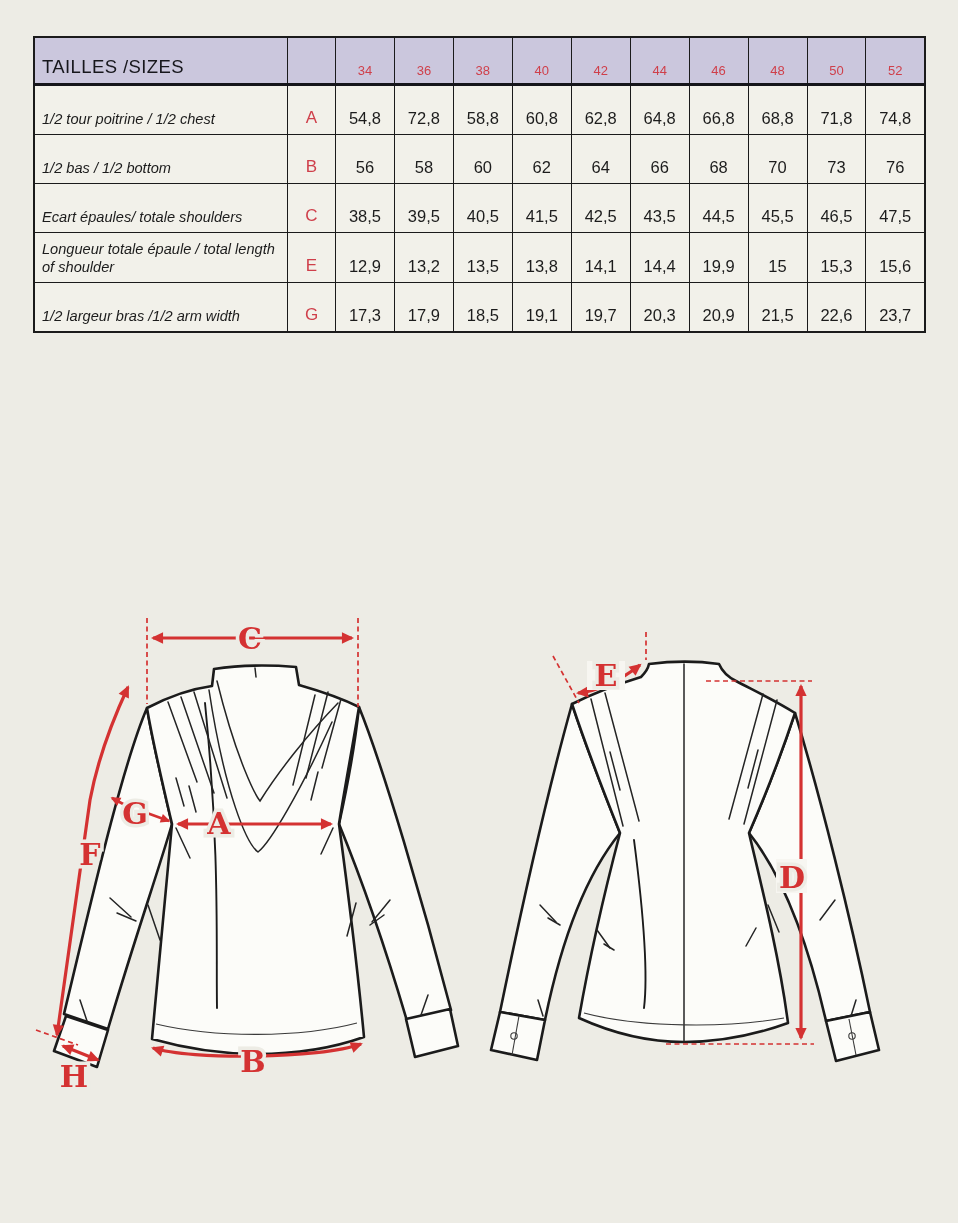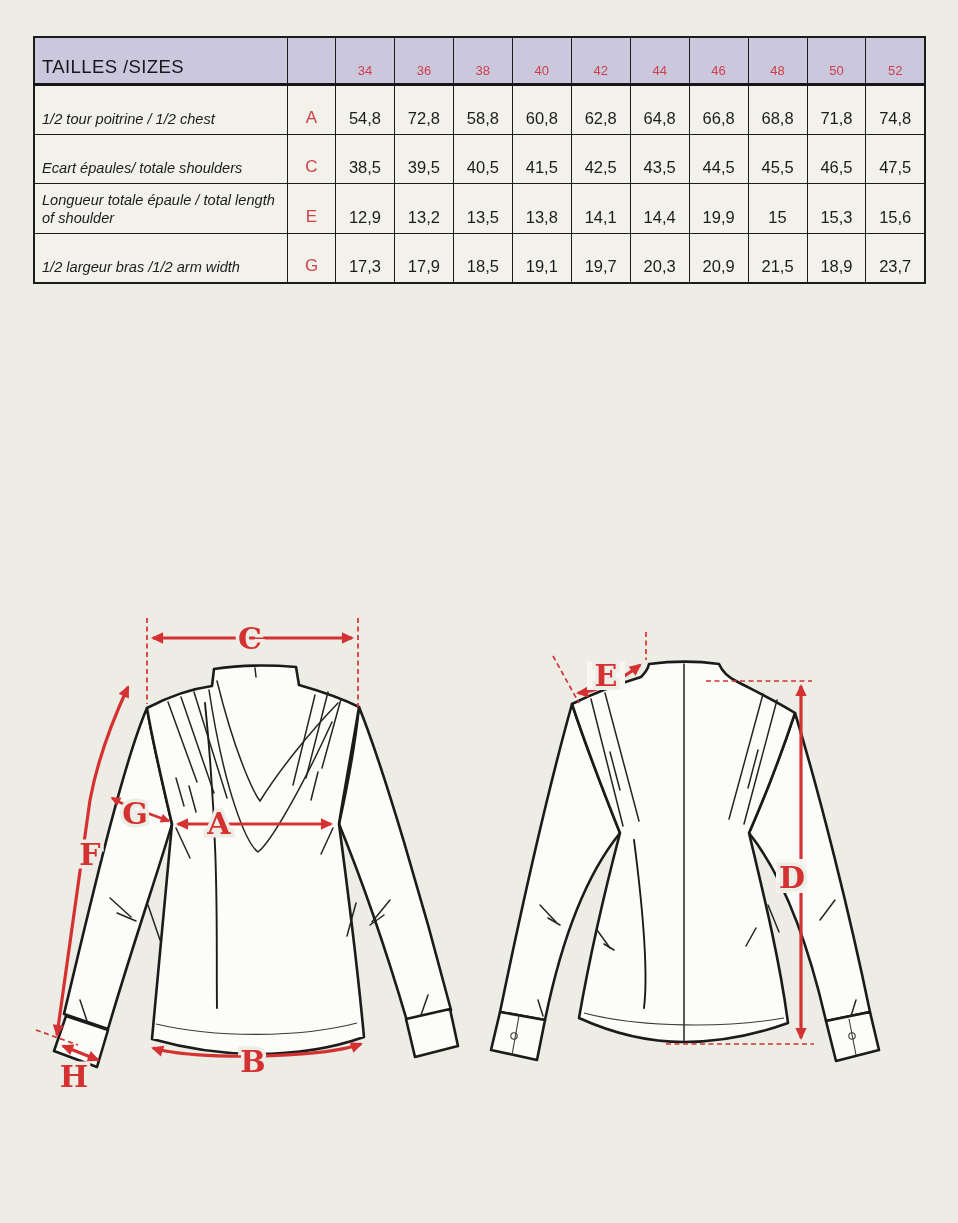--- a/index.html
+++ b/index.html
@@ -75,20 +75,34 @@
           <td class="val">58,8</td>
           <td class="val">60,8</td>
           <td class="val">62,8</td>
           <td class="val">64,8</td>
           <td class="val">66,8</td>
           <td class="val">68,8</td>
           <td class="val">71,8</td>
           <td class="val">74,8</td>
         </tr>
         <tr>
+          <td class="lbl">1/2 bas / 1/2 bottom</td>
+          <td class="ltr">B</td>
+          <td class="val">56</td>
+          <td class="val">58</td>
+          <td class="val">60</td>
+          <td class="val">62</td>
+          <td class="val">64</td>
+          <td class="val">66</td>
+          <td class="val">68</td>
+          <td class="val">70</td>
+          <td class="val">73</td>
+          <td class="val">76</td>
+        </tr>
+        <tr>
           <td class="lbl">Ecart épaules/ totale shoulders</td>
           <td class="ltr">C</td>
           <td class="val">38,5</td>
           <td class="val">39,5</td>
           <td class="val">40,5</td>
           <td class="val">41,5</td>
           <td class="val">42,5</td>
           <td class="val">43,5</td>
           <td class="val">44,5</td>
           <td class="val">45,5</td>
@@ -113,21 +127,21 @@
           <td class="lbl">1/2 largeur bras /1/2  arm width</td>
           <td class="ltr">G</td>
           <td class="val">17,3</td>
           <td class="val">17,9</td>
           <td class="val">18,5</td>
           <td class="val">19,1</td>
           <td class="val">19,7</td>
           <td class="val">20,3</td>
           <td class="val">20,9</td>
           <td class="val">21,5</td>
-          <td class="val">18,9</td>
+          <td class="val">22,6</td>
           <td class="val">23,7</td>
         </tr>
       </tbody>
   </table>
 
   <svg class="diagram" viewBox="0 0 958 1223">
     <defs>
       <marker id="mE" viewBox="0 0 10 10" refX="8" refY="5" markerWidth="4.2" markerHeight="4.2" orient="auto">
         <path d="M0.5,0.8 L9.5,5 L0.5,9.2 Z" fill="#d43232"></path>
       </marker>

